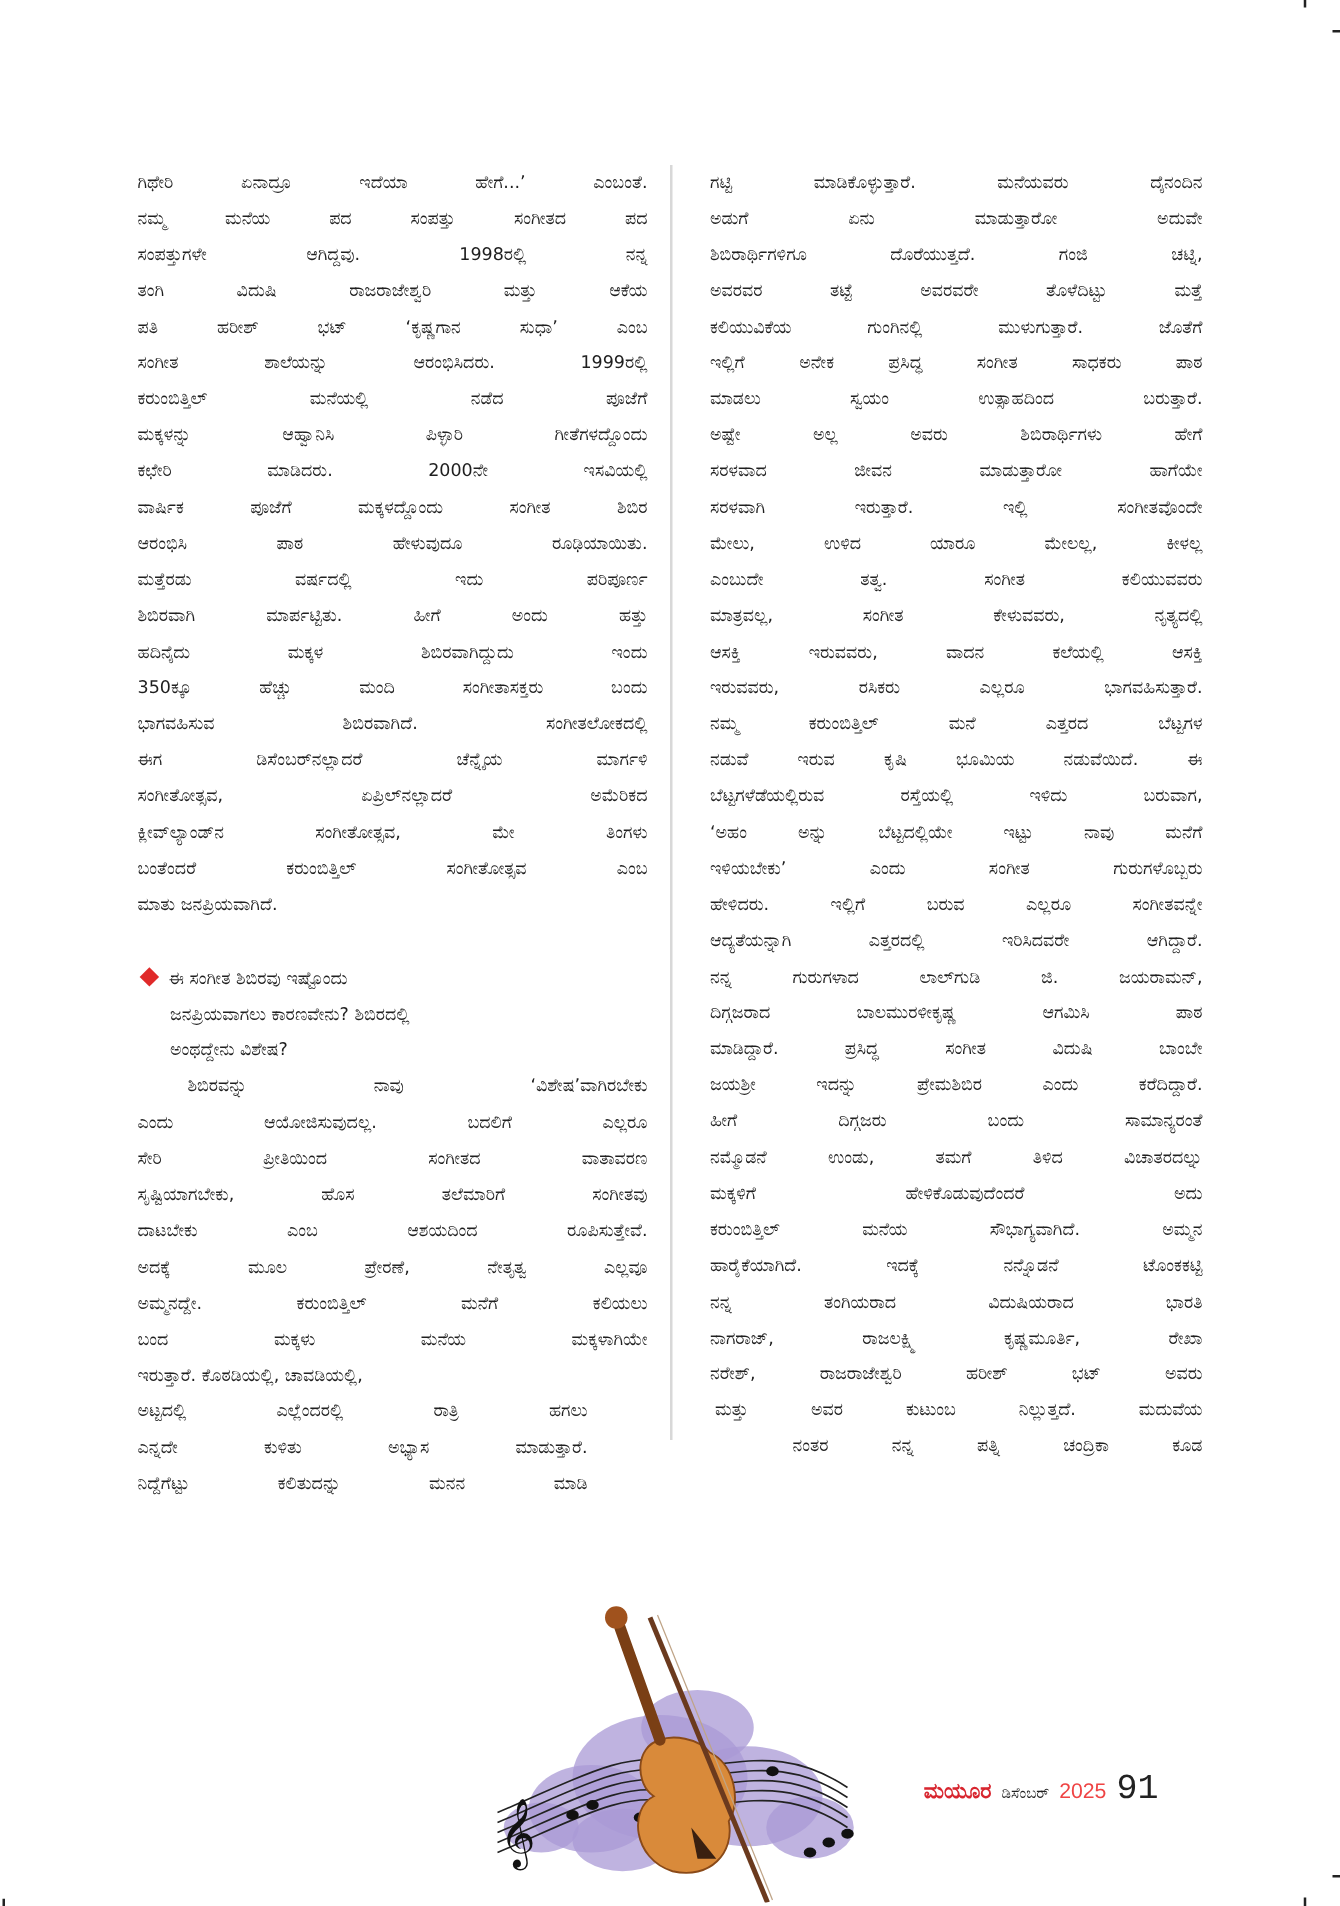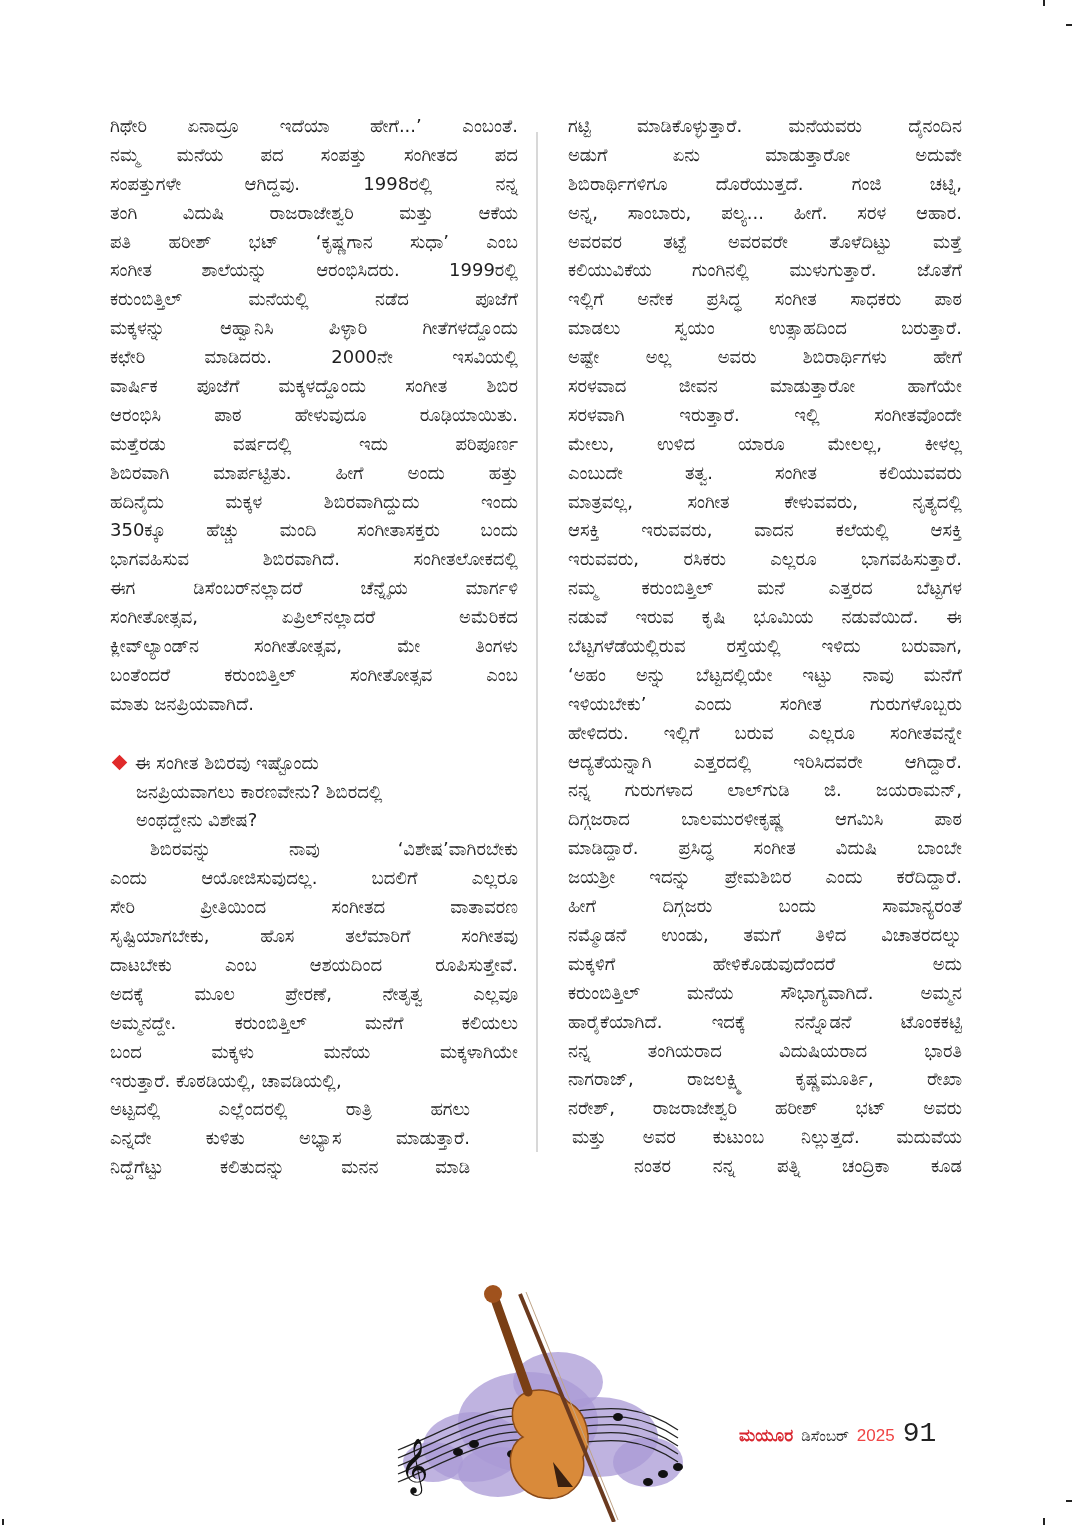--- a/index.html
+++ b/index.html
@@ -1,22 +1,22 @@
 <!DOCTYPE html>
 <html><head>
   <meta charset="utf-8">
   <style>
     html, body { margin: 0; padding: 0; background: #ffffff; }
     body {
       width: 1072px; height: 1525px; position: relative; overflow: hidden;
       font-family: "DejaVu Sans", sans-serif; color: #1f1f1f;
     }
     .col {
-      position: absolute; top: 112px;
-      font-size: 18px; line-height: 28.9px;
+      position: absolute; top: 132px;
+      font-size: 14px; line-height: 28.9px;
     }
     .col .line {
       display: block; white-space: nowrap; text-align: justify;
       text-align-last: justify; height: 28.9px; overflow: visible;
     }
     .col .line.last { text-align-last: left; }
     .col .line.indent { padding-left: 40px; }
     #col-left { left: 110px; width: 408px; }
     #col-right { left: 568px; width: 394px; }
     .gap { height: 30px; }
@@ -32,21 +32,21 @@
     }
     .short .line { text-align-last: justify; }
     #illustration {
       position: absolute; left: 378px; top: 1272px; width: 330px; height: 250px;
     }
     #footer {
       position: absolute; left: 728px; top: 1392px; height: 40px;
       display: flex; align-items: baseline; gap: 8px;
     }
     #footer .brand { color: #d8262f; font-weight: bold; font-size: 17px; font-family: "DejaVu Sans", sans-serif; margin-left: 11px; }
-    #footer .month { font-size: 15px; color: #222; margin-top: 35px; }
+    #footer .month { font-size: 12px; color: #222; margin-top: 35px; }
     #footer .year { font-size: 17px; color: #ef4444; font-family: "Liberation Sans", sans-serif; }
     #footer .page { font-size: 28px; color: #222; font-family: Liberation Mono, monospace; }
     .mark { position: absolute; background: #222; }
   </style>
 </head>
 <body>
 
 <div class="mark" style="left:1043px;top:0;width:2px;height:6px;"></div>
 <div class="mark" style="left:1066px;top:24px;width:6px;height:2px;"></div>
 <div class="mark" style="left:2px;top:1519px;width:2px;height:6px;"></div>
@@ -100,21 +100,20 @@
       <span class="line">ನಿದ್ದೆಗೆಟ್ಟು ಕಲಿತುದನ್ನು ಮನನ ಮಾಡಿ</span>
     </div>
 </div>
 
 <div class="divider"></div>
 
 <div id="col-right" class="col">
     <span class="line">ಗಟ್ಟಿ ಮಾಡಿಕೊಳ್ಳುತ್ತಾರೆ. ಮನೆಯವರು ದೈನಂದಿನ</span>
     <span class="line">ಅಡುಗೆ ಏನು ಮಾಡುತ್ತಾರೋ ಅದುವೇ</span>
     <span class="line">ಶಿಬಿರಾರ್ಥಿಗಳಿಗೂ ದೊರೆಯುತ್ತದೆ. ಗಂಜಿ ಚಟ್ನಿ,</span>
-    <span class="line">ಅನ್ನ, ಸಾಂಬಾರು, ಪಲ್ಯ... ಹೀಗೆ. ಸರಳ ಆಹಾರ.</span>
     <span class="line">ಅವರವರ ತಟ್ಟೆ ಅವರವರೇ ತೊಳೆದಿಟ್ಟು ಮತ್ತೆ</span>
     <span class="line">ಕಲಿಯುವಿಕೆಯ ಗುಂಗಿನಲ್ಲಿ ಮುಳುಗುತ್ತಾರೆ. ಜೊತೆಗೆ</span>
     <span class="line">ಇಲ್ಲಿಗೆ ಅನೇಕ ಪ್ರಸಿದ್ಧ ಸಂಗೀತ ಸಾಧಕರು ಪಾಠ</span>
     <span class="line">ಮಾಡಲು ಸ್ವಯಂ ಉತ್ಸಾಹದಿಂದ ಬರುತ್ತಾರೆ.</span>
     <span class="line">ಅಷ್ಟೇ ಅಲ್ಲ ಅವರು ಶಿಬಿರಾರ್ಥಿಗಳು ಹೇಗೆ</span>
     <span class="line">ಸರಳವಾದ ಜೀವನ ಮಾಡುತ್ತಾರೋ ಹಾಗೆಯೇ</span>
     <span class="line">ಸರಳವಾಗಿ ಇರುತ್ತಾರೆ. ಇಲ್ಲಿ ಸಂಗೀತವೊಂದೇ</span>
     <span class="line">ಮೇಲು, ಉಳಿದ ಯಾರೂ ಮೇಲಲ್ಲ, ಕೀಳಲ್ಲ</span>
     <span class="line">ಎಂಬುದೇ ತತ್ವ. ಸಂಗೀತ ಕಲಿಯುವವರು</span>
     <span class="line">ಮಾತ್ರವಲ್ಲ, ಸಂಗೀತ ಕೇಳುವವರು, ನೃತ್ಯದಲ್ಲಿ</span>

